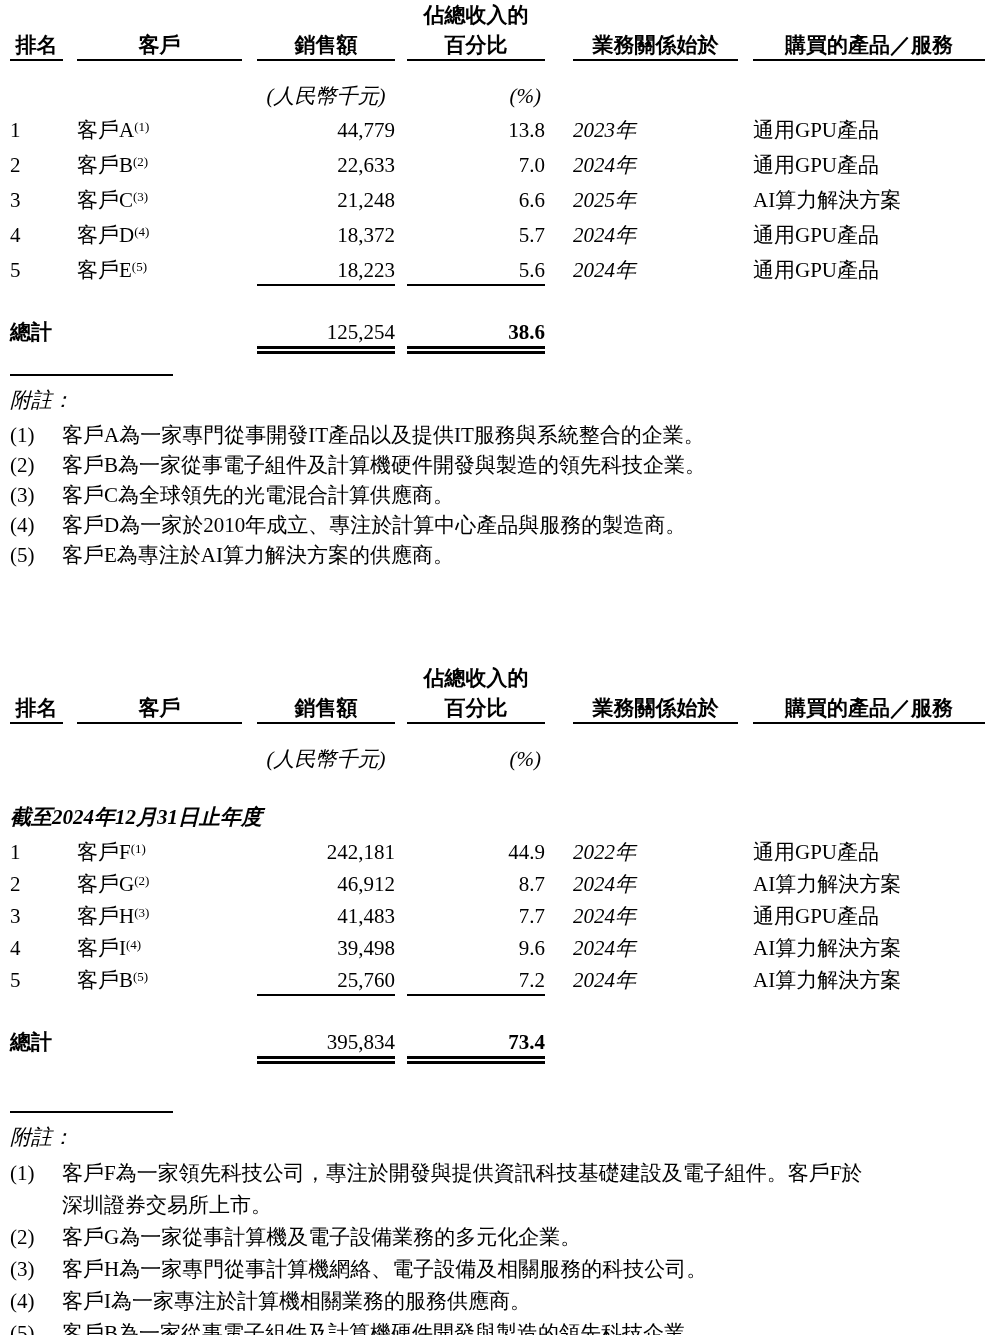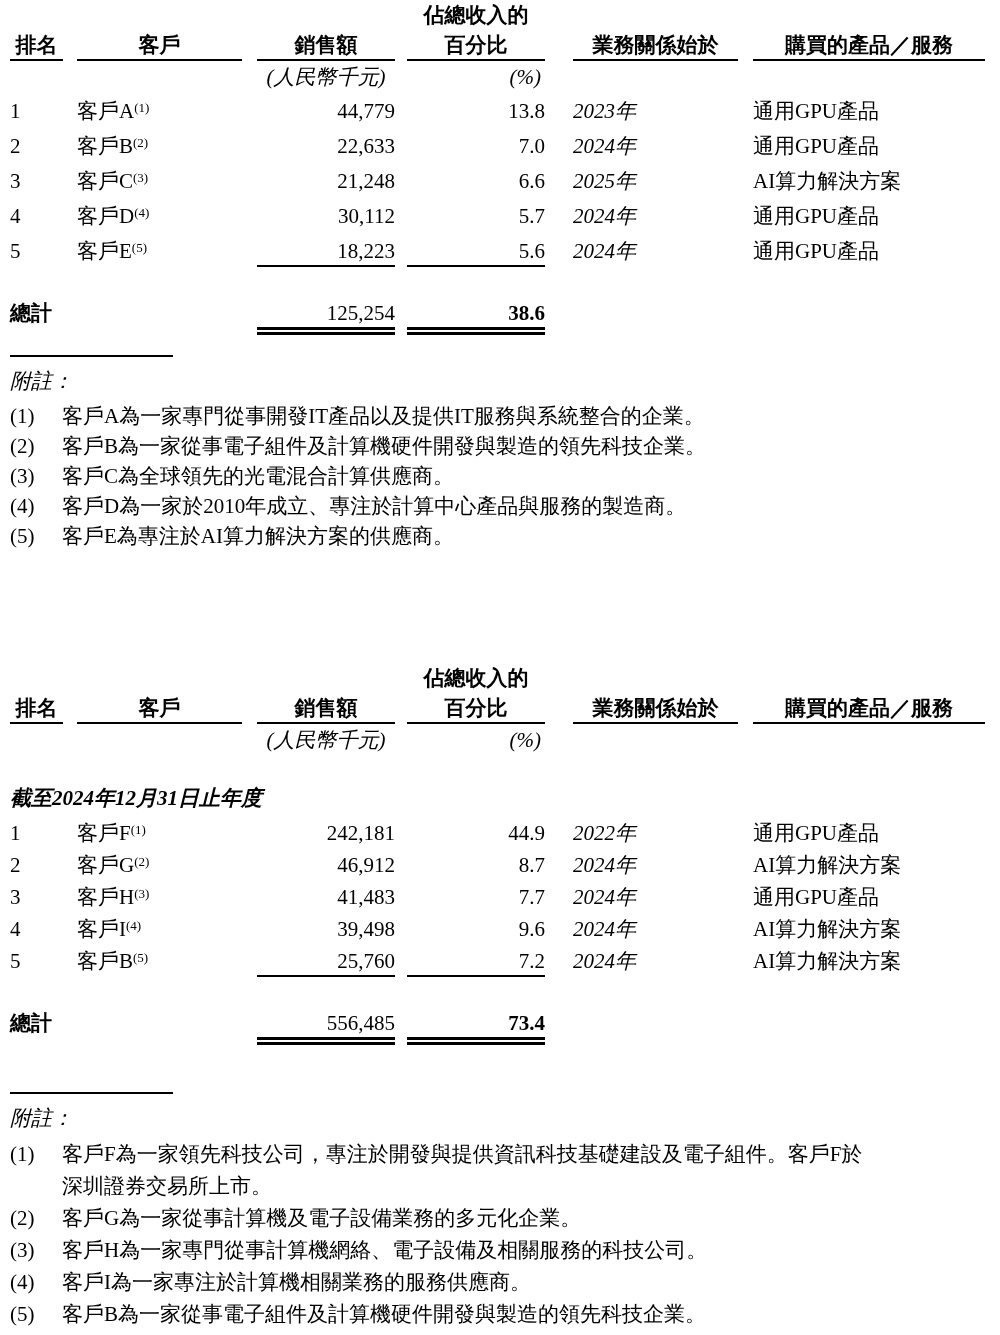--- a/index.html
+++ b/index.html
@@ -20,21 +20,21 @@
   .over-spacer{width:397px;flex:none;}
   .over-label{width:138px;flex:none;text-align:center;font-weight:bold;}
   .head-row{display:flex;margin-top:9px;align-items:flex-end;}
   .hcell{border-bottom:2px solid #000;padding-bottom:3px;text-align:center;font-weight:bold;flex:none;}
   .h-rank{width:53px;margin-right:14px;}
   .h-cust{width:165px;margin-right:15px;}
   .h-sales{width:138px;margin-right:12px;}
   .h-pct{width:138px;margin-right:28px;}
   .h-rel{width:165px;margin-right:15px;}
   .h-prod{width:232px;}
-  .sub-row{display:flex;margin-top:6px;font-style:italic;}
+  .sub-row{display:flex;margin-top:25px;font-style:italic;}
   .sub-spacer{width:247px;flex:none;}
   .sub-sales{width:138px;flex:none;text-align:center;}
   .sub-pct{width:138px;flex:none;margin-left:12px;text-align:right;padding-right:4px;box-sizing:border-box;}
 
   .period-title{font-weight:bold;font-style:italic;margin-top:50px;}
   #t2 .period-title{margin-top:37px;}
 
   .rows{margin-top:13px;}
   #t2 .rows{margin-top:14px;}
   .row{display:flex;align-items:flex-start;}
@@ -110,21 +110,21 @@
         <span class="d-rank">3</span>
         <span class="d-cust"><span>客戶C</span><span class="sup">(3)</span></span>
         <span class="d-sales">21,248</span>
         <span class="d-pct">6.6</span>
         <span class="d-rel">2025年</span>
         <span class="d-prod">AI算力解決方案</span>
       </div>
       <div class="row">
         <span class="d-rank">4</span>
         <span class="d-cust"><span>客戶D</span><span class="sup">(4)</span></span>
-        <span class="d-sales">30,112</span>
+        <span class="d-sales">18,372</span>
         <span class="d-pct">5.7</span>
         <span class="d-rel">2024年</span>
         <span class="d-prod">通用GPU產品</span>
       </div>
       <div class="row last">
         <span class="d-rank">5</span>
         <span class="d-cust"><span>客戶E</span><span class="sup">(5)</span></span>
         <span class="d-sales">18,223</span>
         <span class="d-pct">5.6</span>
         <span class="d-rel">2024年</span>
@@ -223,21 +223,21 @@
         <span class="d-cust"><span>客戶B</span><span class="sup">(5)</span></span>
         <span class="d-sales">25,760</span>
         <span class="d-pct">7.2</span>
         <span class="d-rel">2024年</span>
         <span class="d-prod">AI算力解決方案</span>
       </div>
     </div>
 
     <div class="total-row">
       <span class="total-label">總計</span>
-      <span class="total-sales">556,485</span>
+      <span class="total-sales">395,834</span>
       <span class="total-pct">73.4</span>
     </div>
 
     <div class="notes-divider"></div>
     <div class="notes-label">附註：</div>
     <div class="notes">
       <div class="note">
         <span class="note-marker">(1)</span>
         <span class="note-text">客戶F為一家領先科技公司，專注於開發與提供資訊科技基礎建設及電子組件。客戶F於深圳證券交易所上市。</span>
       </div>

